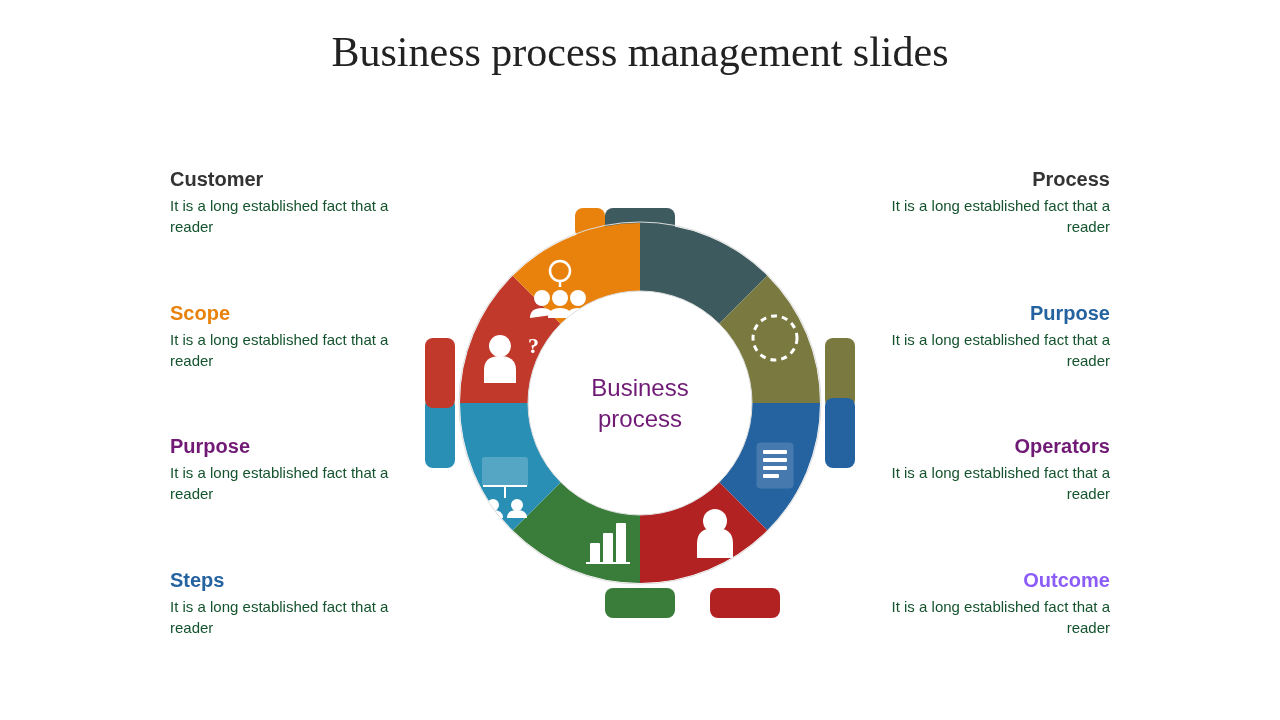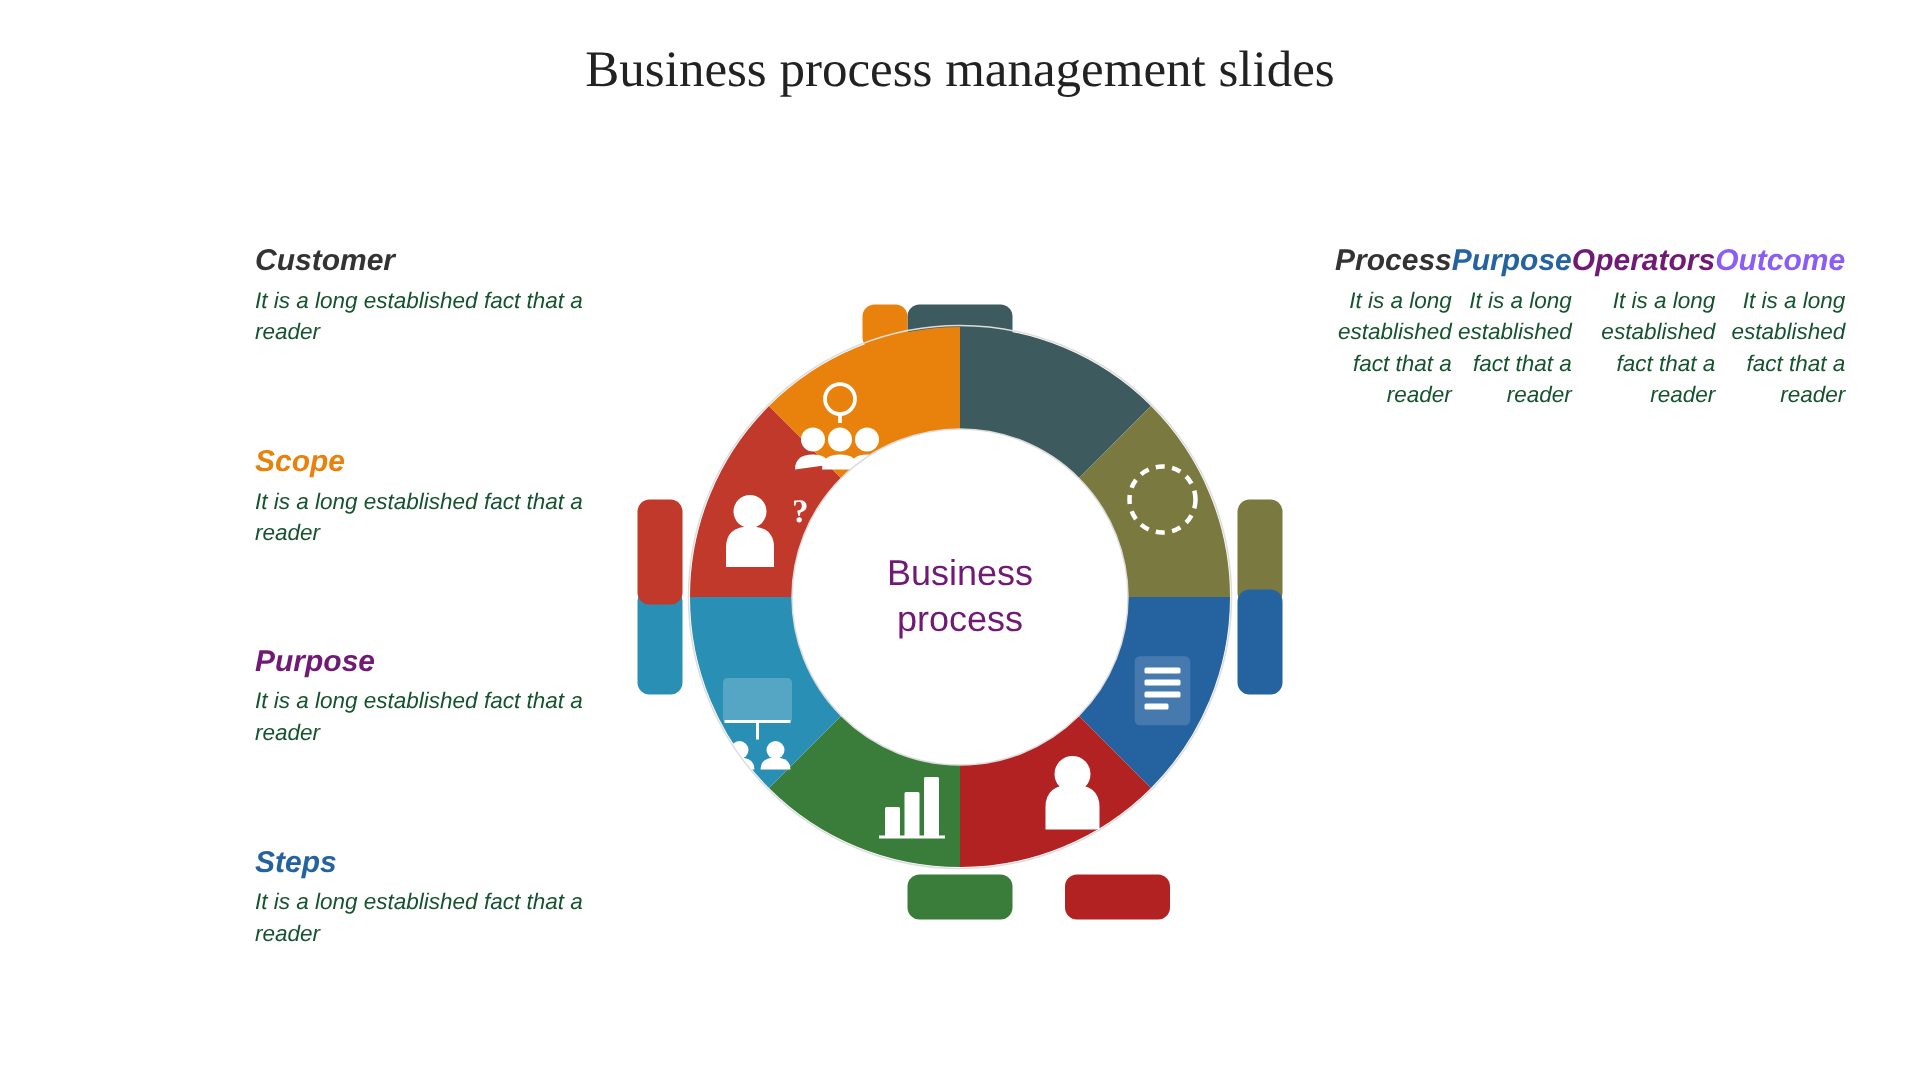--- a/index.html
+++ b/index.html
@@ -8,21 +8,21 @@
       height: 720px;
       background: #ffffff;
       font-family: Georgia, 'Times New Roman', serif;
       overflow: hidden;
       display: flex;
       flex-direction: column;
       align-items: center;
     }
 
     .page-title {
-      font-size: 34px;
+      font-size: 42px;
       font-weight: 400;
       color: #222;
       margin-top: 28px;
       margin-bottom: 10px;
       font-family: Georgia, serif;
     }
 
     .main-content {
       display: flex;
       align-items: center;
@@ -38,31 +38,31 @@
       flex-direction: column;
       justify-content: space-between;
       width: 220px;
       height: 490px;
       padding: 10px 0;
       margin-right: 20px;
     }
 
     .right-labels {
       display: flex;
+      flex-direction: column;
       justify-content: space-between;
       width: 220px;
       height: 490px;
       padding: 10px 0;
       margin-left: 20px;
     }
 
     .label-item {
       display: flex;
       flex-direction: column;
-      font-style: italic;
     }
 
     .left-labels .label-item {
       align-items: flex-start;
       text-align: left;
     }
 
     .right-labels .label-item {
       align-items: flex-end;
       text-align: right;

